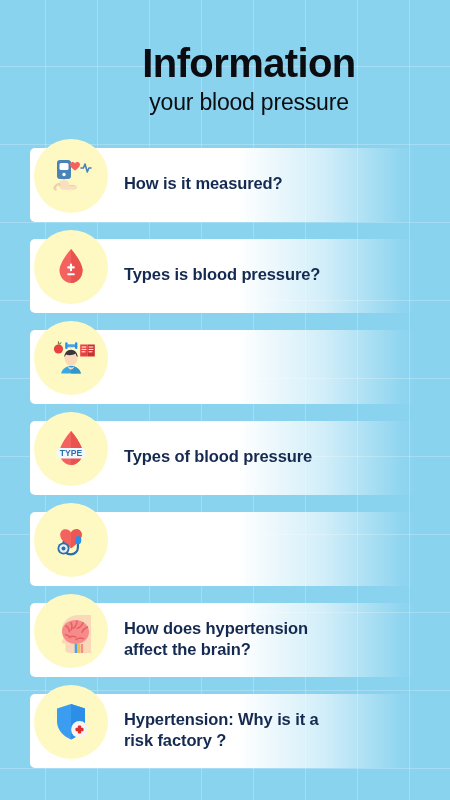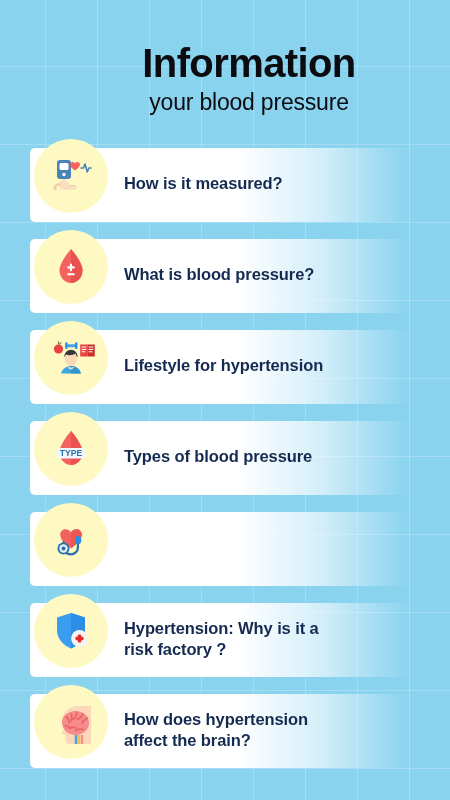--- a/index.html
+++ b/index.html
@@ -144,21 +144,21 @@
         <div class="card"></div>
         <div class="icon-badge">
           <svg width="50" height="50" viewBox="0 0 50 50">
             <path d="M25 7c0 0 11.5 13.2 11.5 21.3C36.5 35.6 31.3 41 25 41s-11.5-5.4-11.5-12.7C13.5 20.2 25 7 25 7z" fill="#f4625f"></path>
             <path d="M25 7c0 0 11.5 13.2 11.5 21.3C36.5 35.6 31.3 41 25 41V7z" fill="#e9524f"></path>
             <rect x="21.2" y="24.3" width="7.6" height="2.1" rx="1" fill="#ffffff"></rect>
             <rect x="23.95" y="21.55" width="2.1" height="7.6" rx="1" fill="#ffffff"></rect>
             <rect x="21.2" y="31.2" width="7.6" height="2.1" rx="1" fill="#ffffff"></rect>
           </svg>
         </div>
-        <div class="row-label">What is blood pressure?</div>
+        <div class="row-label">Types is blood pressure?</div>
       </div>
 
       <div class="row">
         <div class="card"></div>
         <div class="icon-badge">
           <svg width="50" height="50" viewBox="0 0 50 50">
             <circle cx="12.5" cy="16" r="4.6" fill="#e8413f"></circle>
             <path d="M12.5 11.6c.6-1.6 2-2.6 3.1-2.6-.2 1.6-1.3 2.6-2.4 2.8z" fill="#4fae5a"></path>
             <rect x="11.9" y="8.2" width="1" height="3.2" rx=".5" fill="#8a5b3a"></rect>
             <rect x="21" y="11.2" width="8.6" height="3" rx="1.3" fill="#4aa3e8"></rect>
@@ -170,21 +170,20 @@
             <path d="M41.5 11.4h7.3v12.2h-7.3z" fill="#c9302f"></path>
             <path d="M36 14h4M36 16.4h4M36 18.8h3" stroke="#ffffff" stroke-width="1" stroke-linecap="round"></path>
             <path d="M43 14h4M43 16.4h4M43 18.8h3" stroke="#ffffff" stroke-width="1" stroke-linecap="round"></path>
             <path d="M18.5 24.6c0-4 2.9-7 6.5-7s6.5 3 6.5 7c0 4.6-2.9 8.4-6.5 8.4s-6.5-3.8-6.5-8.4z" fill="#fbd9b8"></path>
             <path d="M18.3 24.2c0-4.4 3-7.4 6.7-7.4s6.7 3 6.7 7.4c-1-.4-1.8-2.2-2-3.6-2.6 1.9-7.5 2.2-9.6 1-.6.8-1.3 1.9-1.8 2.6z" fill="#3b3540"></path>
             <path d="M25 33c4.4 0 8.8 2.6 9.9 7.6H15.1C16.2 35.6 20.6 33 25 33z" fill="#3ba7e0"></path>
             <path d="M25 33c4.4 0 8.8 2.6 9.9 7.6H25z" fill="#2f96d0"></path>
             <path d="M21.6 33.6c.9 1.9 2 3 3.4 3s2.5-1.1 3.4-3c-1 .6-2.1.9-3.4.9s-2.4-.3-3.4-.9z" fill="#fbd9b8"></path>
           </svg>
         </div>
-        <div class="row-label">Lifestyle for hypertension</div>
       </div>
 
       <div class="row">
         <div class="card"></div>
         <div class="icon-badge">
           <svg width="50" height="50" viewBox="0 0 50 50">
             <path d="M25 7c0 0 11.5 13.2 11.5 21.3C36.5 35.6 31.3 41 25 41s-11.5-5.4-11.5-12.7C13.5 20.2 25 7 25 7z" fill="#f4625f"></path>
             <path d="M25 7c0 0 11.5 13.2 11.5 21.3C36.5 35.6 31.3 41 25 41V7z" fill="#e9524f"></path>
             <rect x="10.5" y="24" width="29" height="10.5" rx="4" fill="#f2f7fb"></rect>
             <text x="25" y="31.7" text-anchor="middle" font-family="Liberation Sans, sans-serif" font-size="8.6" font-weight="700" fill="#2b6fa8">TYPE</text>
@@ -199,49 +198,49 @@
           <svg width="50" height="50" viewBox="0 0 50 50">
             <path d="M25 17.5c2.8-5.2 10.8-4.2 10.8 2.2 0 5.7-7.3 10.9-10.8 13.5-3.5-2.6-10.8-7.8-10.8-13.5 0-6.4 8-7.4 10.8-2.2z" fill="#f4625f"></path>
             <path d="M25 17.5c2.8-5.2 10.8-4.2 10.8 2.2 0 5.7-7.3 10.9-10.8 13.5z" fill="#ec5754"></path>
             <path d="M17.5 27v5.5c0 4 3.2 6.8 7.2 6.8s7.2-2.8 7.2-6.8v-4.6" stroke="#2b6fa8" stroke-width="2.2" fill="none" stroke-linecap="round"></path>
             <circle cx="17.5" cy="33.5" r="6" fill="#2b6fa8"></circle>
             <circle cx="17.5" cy="33.5" r="4.2" fill="#e8eef4"></circle>
             <circle cx="17.5" cy="33.5" r="2" fill="#2b6fa8"></circle>
             <ellipse cx="32.2" cy="25.2" rx="3.1" ry="4.1" fill="#2b8fe8"></ellipse>
           </svg>
         </div>
-      </div>
-
-      <div class="row">
-        <div class="card"></div>
-        <div class="icon-badge">
-          <svg width="50" height="50" viewBox="0 0 50 50">
-            <path d="M25 7l14 4.6v12.6c0 8.4-5.9 15-14 18.2-8.1-3.2-14-9.8-14-18.2V11.6z" fill="#3a9df0"></path>
-            <path d="M25 7l14 4.6v12.6c0 8.4-5.9 15-14 18.2z" fill="#2b8fe8"></path>
-            <circle cx="33.5" cy="32.5" r="8.4" fill="#f6f4f0"></circle>
-            <rect x="29.4" y="30.8" width="8.2" height="3.4" rx="1.1" fill="#e02b28"></rect>
-            <rect x="31.8" y="28.4" width="3.4" height="8.2" rx="1.1" fill="#e02b28"></rect>
-          </svg>
-        </div>
-        <div class="row-label">Hypertension: Why is it a
-risk factory ?</div>
       </div>
 
       <div class="row">
         <div class="card"></div>
         <div class="icon-badge">
           <svg width="52" height="52" viewBox="0 0 52 52">
             <path d="M34 10c-9.4 0-17 6.1-17 14.3 0 4.1 1.4 6.4 1.4 8.6 0 1.6-1.6 2.6-1.6 4 0 1.1.9 1.6 2.2 1.7l1.4.1v5.9c0 2 1.5 3.4 3.6 3.4H46V10z" fill="#fbd9b8"></path>
             <path d="M34.5 12.5c-8 0-14.3 5.2-14.3 12.1 0 3.4 1.1 5.4 1.1 7.2 0 1.4-1.3 2.2-1.3 3.4 0 .9.8 1.3 1.9 1.4l1.1.1v5c0 1.7 1.3 2.9 3 2.9" fill="none" stroke="#f0c79c" stroke-width="0"></path>
             <path d="M30.5 15c7.5 0 13.5 5.3 13.5 12s-6 12-13.5 12c-6.3 0-11.2-3.8-12.9-9 -.4-1.3-.6-2.6-.6-3.9C17 20.3 23 15 30.5 15z" fill="#f58b8b"></path>
             <path d="M21 21c2 1.2 3.4 3.3 3.4 5.8M26 17.6c1.2 2.2 1.2 5 .2 7.4M32 16c0 3.2-1.4 5.6-3.6 7.2M38 17.8c-1 2.8-3.2 4.8-5.8 5.6M42.5 22c-2.4 1-4.4 2.8-5.4 5.2M24 32c2.2-1 4.8-1 7 .2M31 34.6c2.2-1.6 5-2 7.6-1M20.5 29.8c2 .2 3.8 1.2 5 2.6" stroke="#e8605f" stroke-width="1.5" fill="none" stroke-linecap="round"></path>
             <path d="M34 39c0 3.5 0 6.5 0 9" stroke="#f0c04a" stroke-width="2.6" fill="none"></path>
             <path d="M31 39c0 3.5 0 6.5 0 9" stroke="#4aa3e8" stroke-width="2.6" fill="none"></path>
             <path d="M37 39c0 3.5 0 6.5 0 9" stroke="#f58b8b" stroke-width="2.2" fill="none"></path>
           </svg>
         </div>
         <div class="row-label">How does hypertension
 affect the brain?</div>
       </div>
 
+      <div class="row">
+        <div class="card"></div>
+        <div class="icon-badge">
+          <svg width="50" height="50" viewBox="0 0 50 50">
+            <path d="M25 7l14 4.6v12.6c0 8.4-5.9 15-14 18.2-8.1-3.2-14-9.8-14-18.2V11.6z" fill="#3a9df0"></path>
+            <path d="M25 7l14 4.6v12.6c0 8.4-5.9 15-14 18.2z" fill="#2b8fe8"></path>
+            <circle cx="33.5" cy="32.5" r="8.4" fill="#f6f4f0"></circle>
+            <rect x="29.4" y="30.8" width="8.2" height="3.4" rx="1.1" fill="#e02b28"></rect>
+            <rect x="31.8" y="28.4" width="3.4" height="8.2" rx="1.1" fill="#e02b28"></rect>
+          </svg>
+        </div>
+        <div class="row-label">Hypertension: Why is it a
+risk factory ?</div>
+      </div>
+
     </div>
   </div>
 </div>
 
 </body></html>

